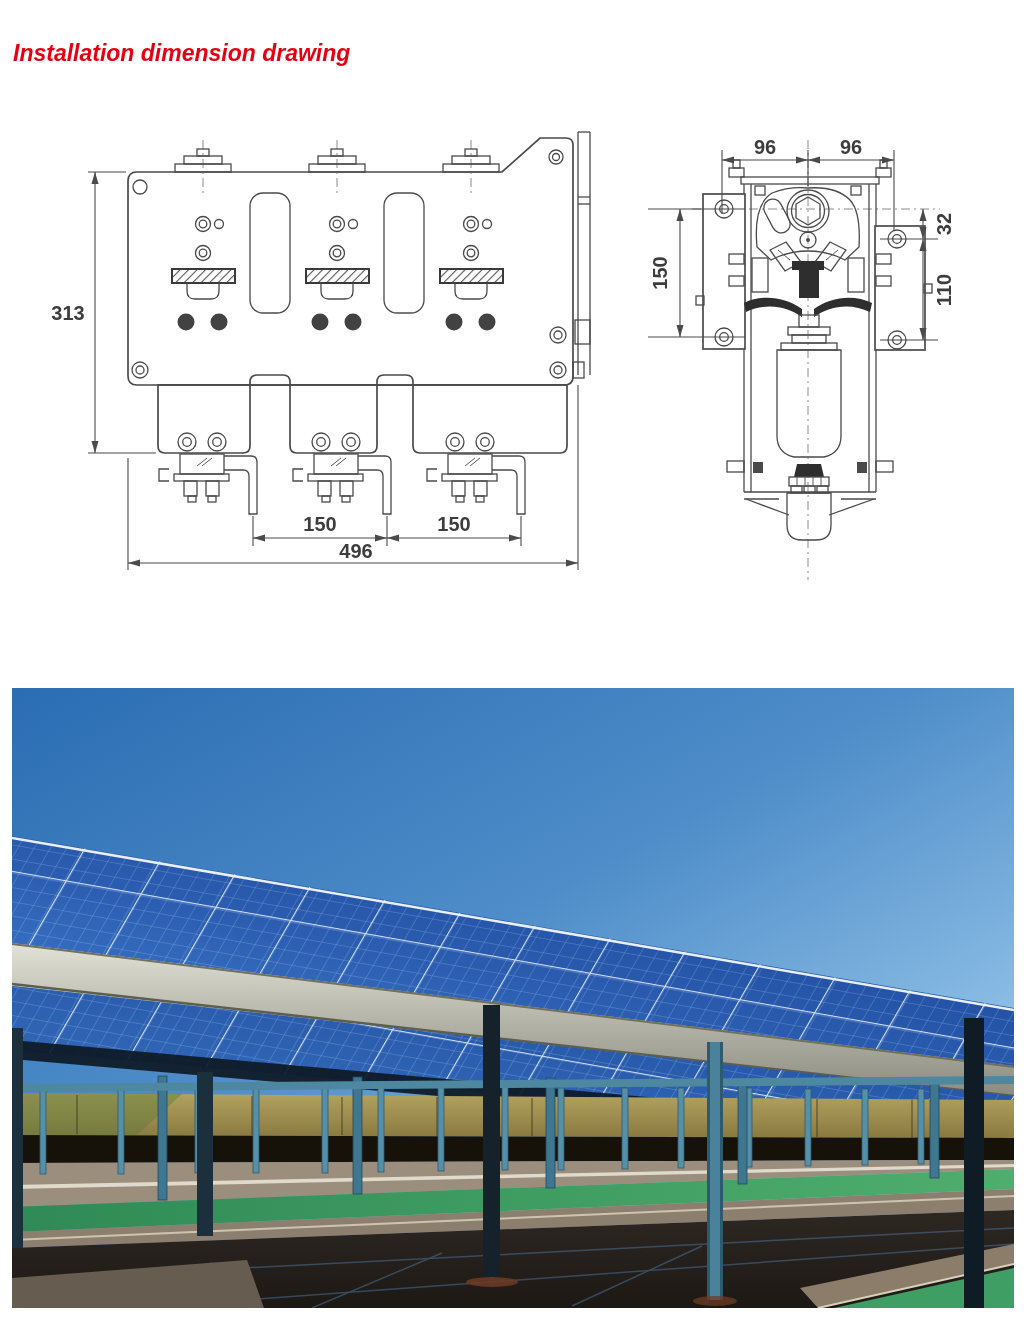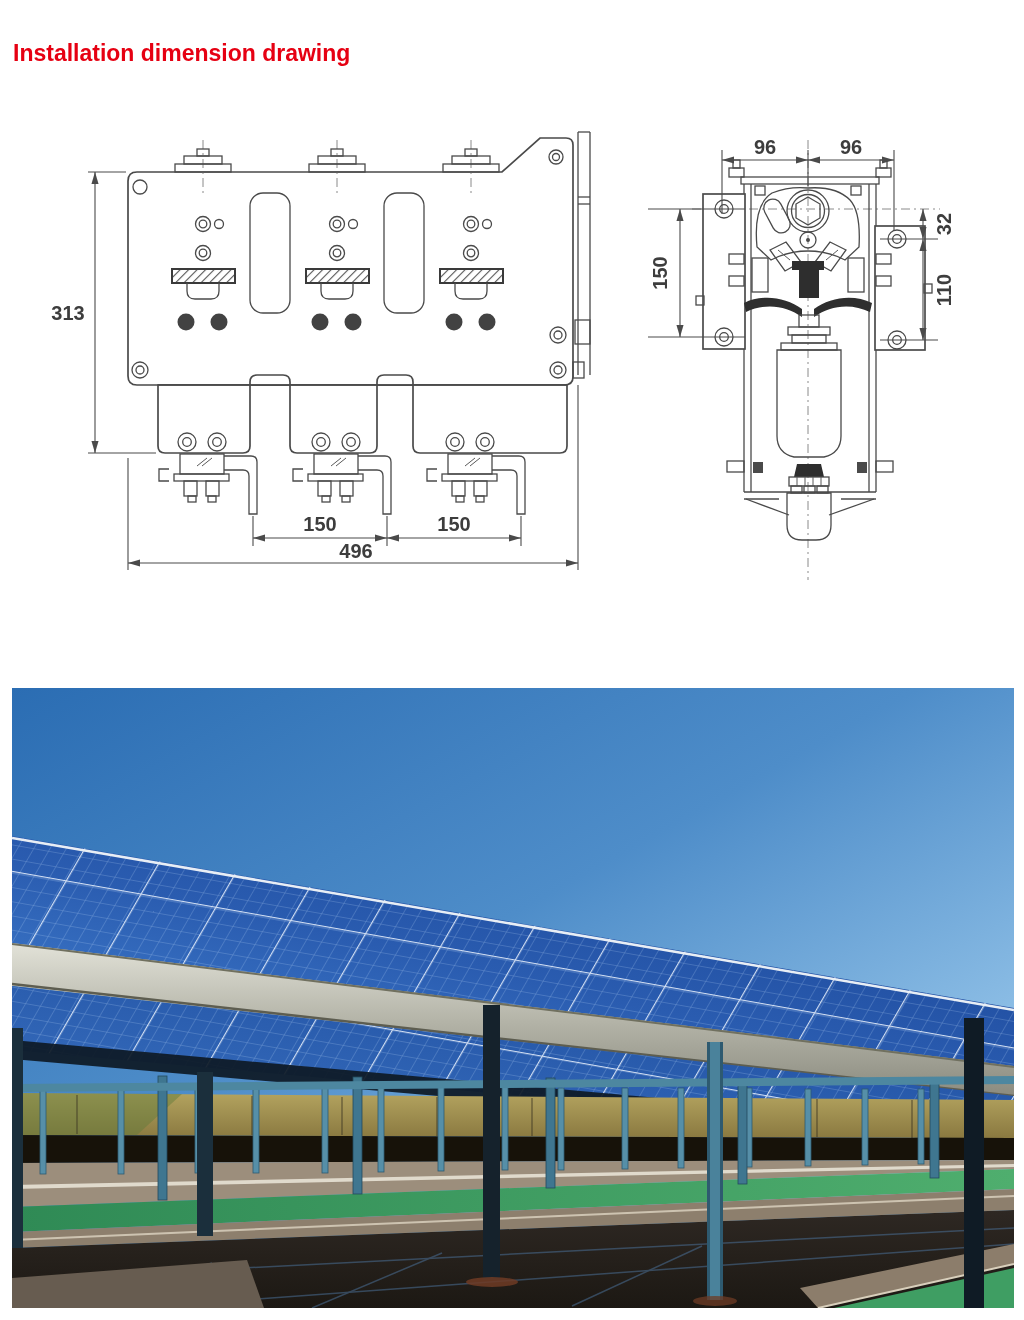--- a/index.html
+++ b/index.html
@@ -1,20 +1,21 @@
 <!DOCTYPE html>
 <html><head>
 <meta charset="utf-8">
 <style>
   html,body{margin:0;padding:0;background:#ffffff;}
   body{width:1024px;height:1320px;position:relative;font-family:"Liberation Sans",sans-serif;overflow:hidden;}
   .page-title{
     position:absolute;left:13px;top:40px;margin:0;
     font-size:23px;font-weight:bold;color:#e60012;letter-spacing:0px;
     font-family:"Liberation Sans",sans-serif;
+    font-style:italic;
   }
   svg{position:absolute;display:block;}
   #drawing-svg{left:0;top:95px;}
   #photo-svg{left:12px;top:688px;}
   .ln{stroke:#4a4a4a;stroke-width:1.3;fill:none;}
   .thk{stroke:#4a4a4a;stroke-width:1.7;fill:#ffffff;}
   .thin{stroke:#5a5a5a;stroke-width:1;fill:none;}
   .dim{stroke:#4a4a4a;stroke-width:1.1;fill:none;}
   .cl{stroke:#8a8a8a;stroke-width:1;fill:none;stroke-dasharray:9 4 2 4;}
   .dtxt{font-family:"Liberation Sans",sans-serif;font-size:20px;font-weight:bold;fill:#3d3d3d;}

